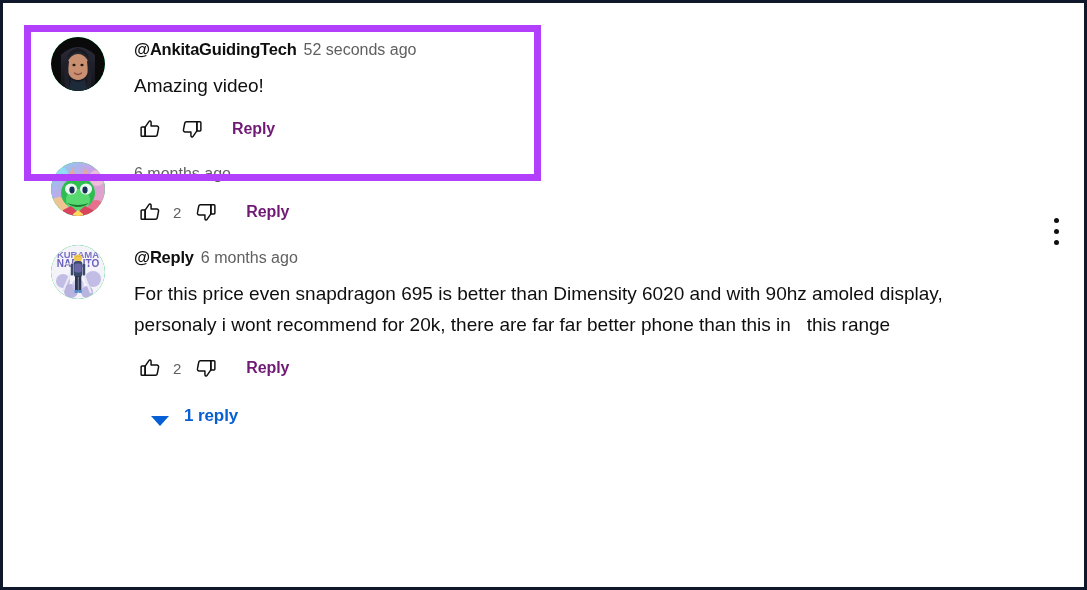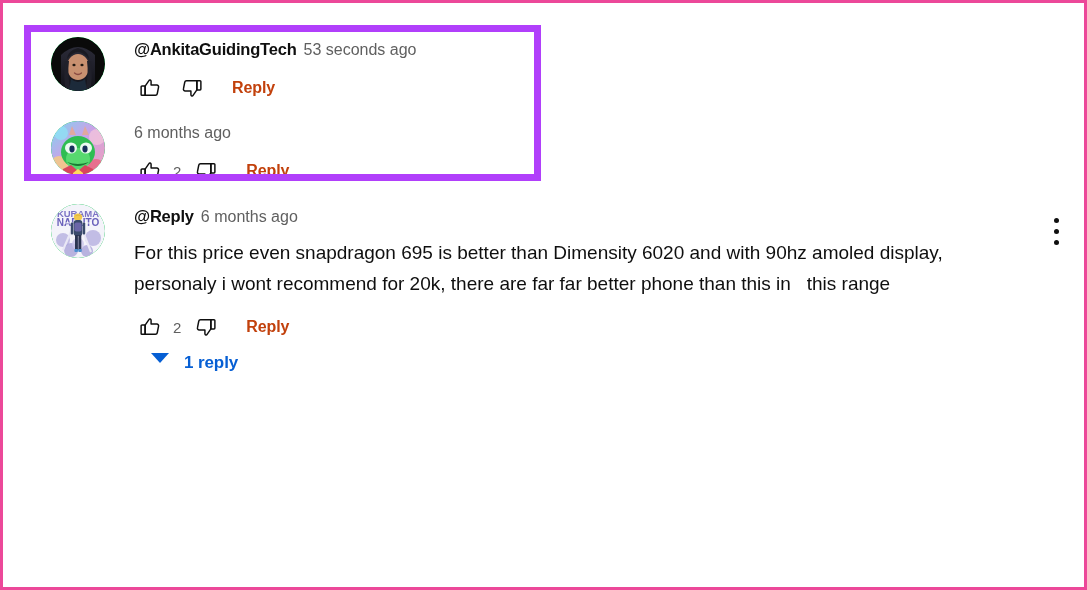--- a/index.html
+++ b/index.html
@@ -10,21 +10,21 @@
     overflow: hidden;
     background: #ffffff;
     font-family: "Liberation Sans", sans-serif;
   }
 
   #page {
     position: relative;
     width: 1087px;
     height: 590px;
     background: #ffffff;
-    border: 3px solid #ec4899;
+    border: 3px solid #0f172a;
     overflow: hidden;
   }
 
   
   .highlight-box {
     position: absolute;
     left: 21px;
     top: 22px;
     width: 517px;
     height: 156px;
@@ -118,34 +118,34 @@
     font-size: 15px;
     color: #606060;
     margin: 0 9px 0 7px;
     min-width: 8px;
   }
   .like-count.empty { margin: 0 2px 0 0; }
   .gap-after-dislike { width: 22px; }
   .reply-btn {
     font-size: 16px;
     font-weight: bold;
-    color: #c2410c;
+    color: #701a75;
     background: none;
     border: none;
     cursor: pointer;
     padding: 6px 2px;
     letter-spacing: -0.1px;
   }
 
   
   .replies-toggle {
     display: flex;
-    align-items: flex-start;
+    align-items: flex-end;
     gap: 15px;
-    margin-top: 5px;
+    margin-top: 17px;
     margin-left: 15px;
     background: none;
     border: none;
     cursor: pointer;
     padding: 4px 2px;
   }
   .caret {
     width: 0;
     height: 0;
     border-left: 9px solid transparent;
@@ -220,22 +220,23 @@
             <ellipse cx="23" cy="28" rx="1.6" ry="1.3" fill="#221812"></ellipse>
             <ellipse cx="31" cy="28" rx="1.6" ry="1.3" fill="#221812"></ellipse>
             <path d="M23.5 36 Q27 39 30.5 36" stroke="#8a4a42" stroke-width="1.3" fill="none" stroke-linecap="round"></path>
             <path d="M20 42 Q27 48 34 42 L36 54 L18 54 Z" fill="#1c2a3a"></path>
           </g>
         </svg>
       </div>
       <div class="body">
         <div class="meta-row">
           <span class="author">@AnkitaGuidingTech</span>
-          <span class="timestamp">53 seconds ago</span>
-        </div>
+          <span class="timestamp">52 seconds ago</span>
+        </div>
+        <div class="comment-text">Amazing video!</div>
         <div class="actions">
           <button class="icon-btn">
             <svg width="26" height="26" viewBox="0 0 24 24" fill="none" stroke="#0f0f0f" stroke-width="1.35" stroke-linejoin="round" stroke-linecap="round">
               <path d="M7.5 10.2 L11 5.2 C11.6 4.2 13 4.5 13 5.8 L13 9.3 L18.4 9.3 C19.4 9.3 20.1 10.2 19.9 11.1 L18.7 17.3 C18.55 18.1 17.85 18.7 17.05 18.7 L7.5 18.7 Z"></path>
               <path d="M7.5 10.2 L4.6 10.2 C4.15 10.2 3.8 10.55 3.8 11 L3.8 17.9 C3.8 18.35 4.15 18.7 4.6 18.7 L7.5 18.7 Z"></path>
             </svg>
           </button>
           <span class="like-count empty"></span>
           <button class="icon-btn">
             <svg width="26" height="26" viewBox="0 0 24 24" fill="none" stroke="#0f0f0f" stroke-width="1.35" stroke-linejoin="round" stroke-linecap="round">

